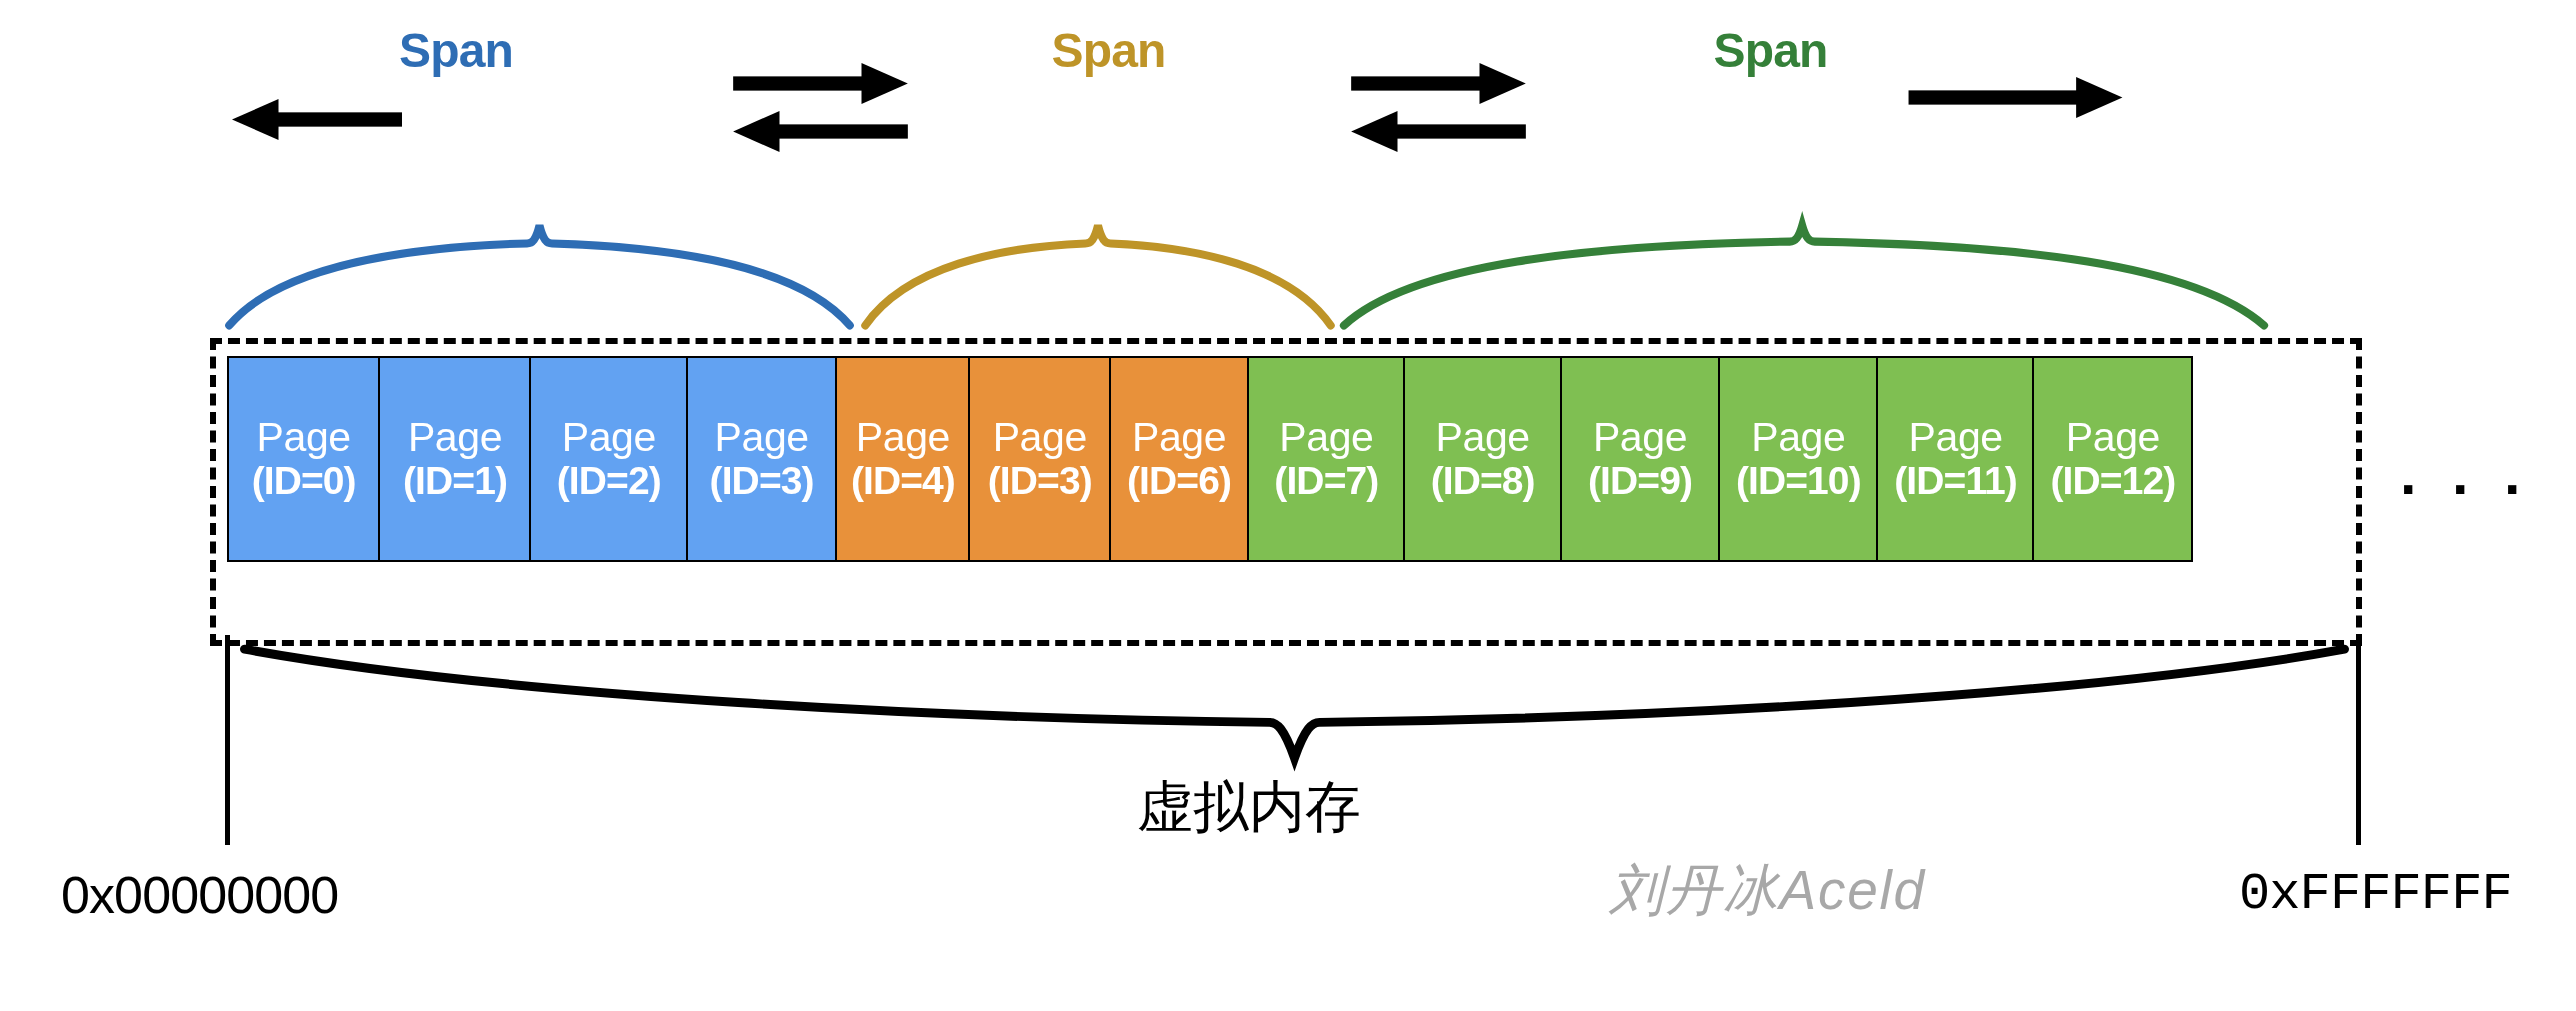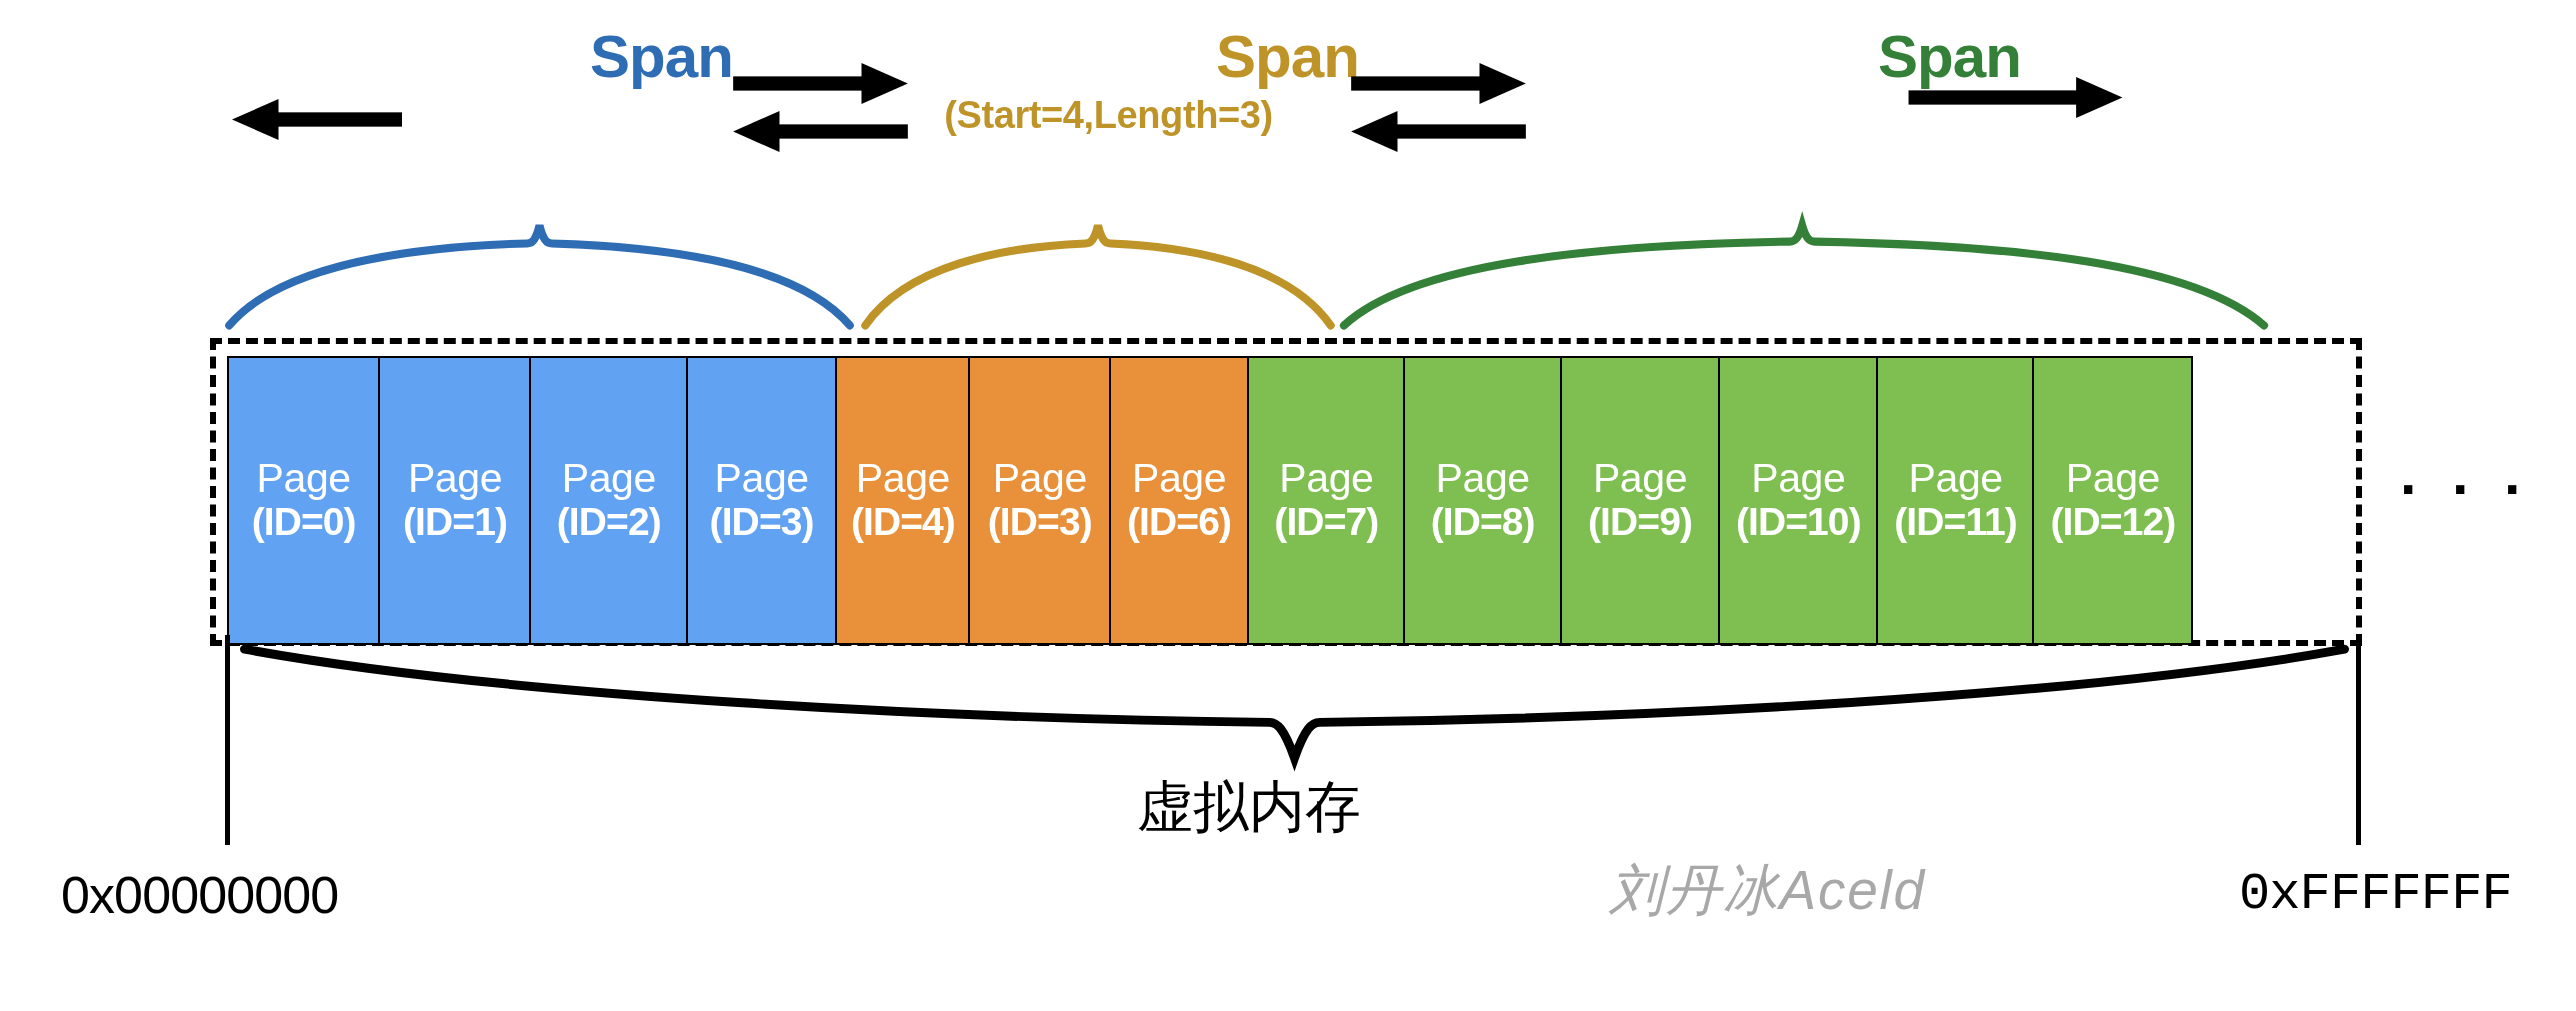--- a/index.html
+++ b/index.html
@@ -8,38 +8,38 @@
 
   .abs{position:absolute;}
 
   
   .span-title{
     font-weight:bold;
     text-align:center;
     line-height:1.0;
     white-space:nowrap;
   }
-  .span-word{font-size:60px;letter-spacing:-0.9px;text-align:right;}
+  .span-word{font-size:48px;letter-spacing:-0.9px;}
   .span-sub{font-size:38px;font-weight:bold;margin-top:9px;letter-spacing:-0.4px;}
 
   
   .arrow-svg{display:block;overflow:visible;}
 
   
   #memory-strip{
     position:absolute;
     left:210px; top:338px;
     width:2152px; height:308px;
     border:6.3px dashed #000000;
     box-sizing:border-box;
   }
   #pages-row{
     position:absolute;
     left:10.7px; top:11.6px;
-    height:289px;
+    height:206px;
     display:flex;
     align-items:stretch;
   }
   .page-box{
     box-sizing:border-box;
     border:2.7px solid #000000;
     margin-right:-2.7px;
     display:flex;
     flex-direction:column;
     align-items:center;
@@ -104,21 +104,20 @@
 </div>
 <div class="abs" style="left:733px;top:111px;">
   <svg class="arrow-svg" width="175" height="41" viewBox="0 0 196 46">
     <polygon points="0,23 52,0 52,46" fill="#000"></polygon>
     <rect x="46" y="15" width="150" height="16" fill="#000"></rect>
   </svg>
 </div>
 
 <div class="abs span-title" style="left:858px;top:27px;width:501px;color:#BE9428;">
   <div class="span-word">Span</div>
-  <div class="span-sub">(Start=4,Length=3)</div>
 </div>
 
 <div class="abs" style="left:1351px;top:63px;">
   <svg class="arrow-svg" width="175" height="41" viewBox="0 0 196 46">
     <rect x="0" y="15" width="150" height="16" fill="#000"></rect>
     <polygon points="196,23 144,0 144,46" fill="#000"></polygon>
   </svg>
 </div>
 <div class="abs" style="left:1351px;top:111px;">
   <svg class="arrow-svg" width="175" height="41" viewBox="0 0 196 46">

